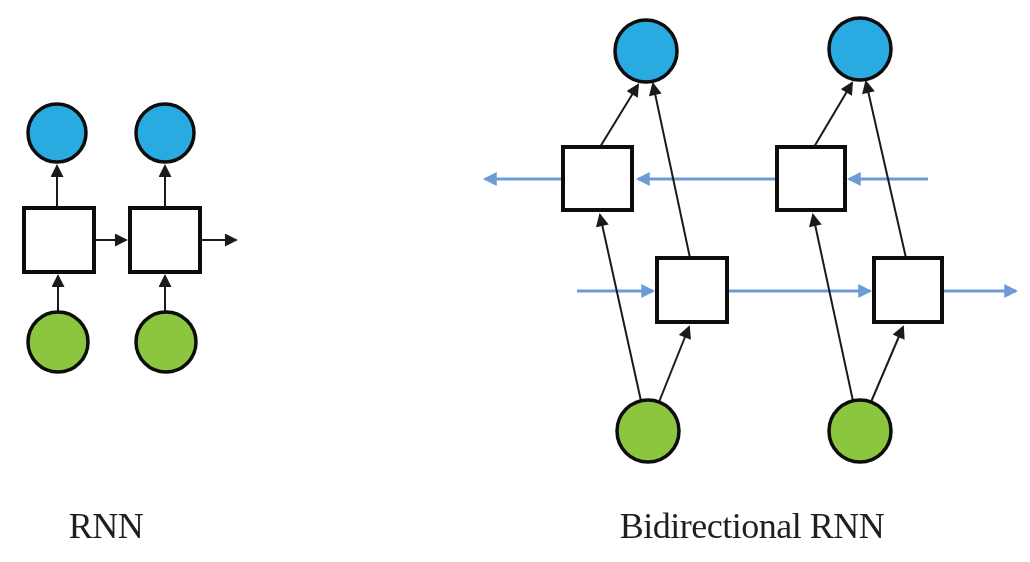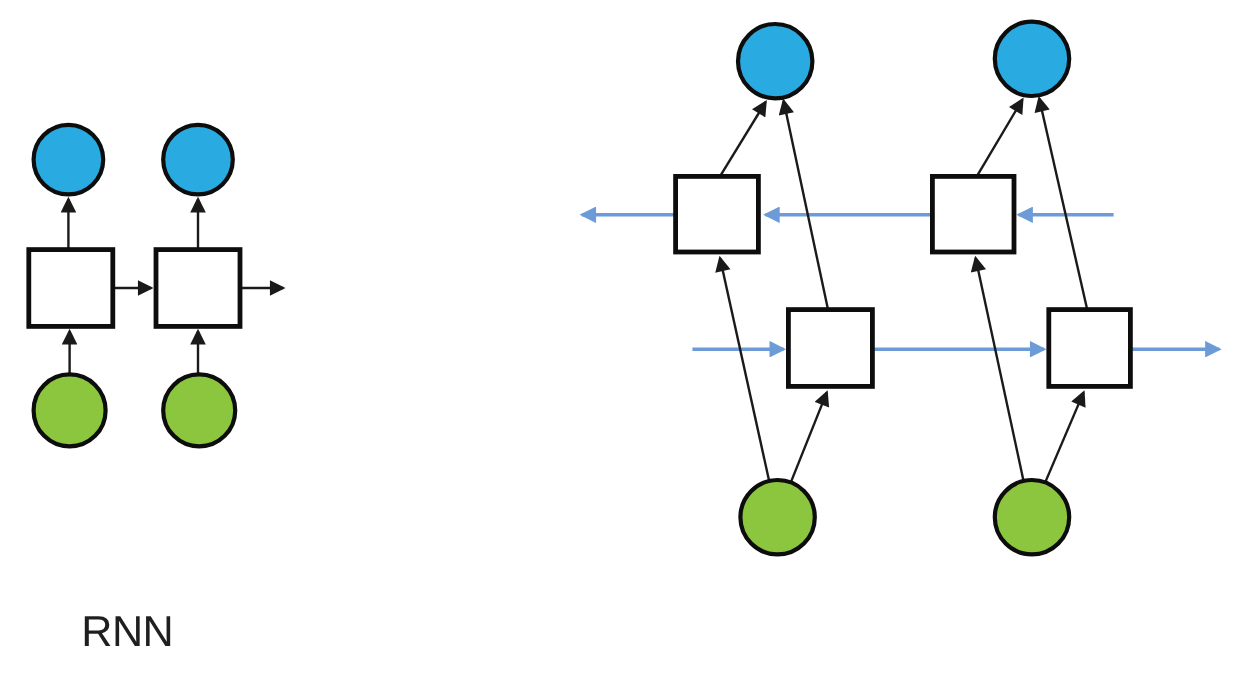--- a/index.html
+++ b/index.html
@@ -6,21 +6,21 @@
     margin: 0;
     padding: 0;
     background: #FFFFFF;
   }
   #screen {
     position: relative;
     width: 1030px;
     height: 562px;
     background: #FFFFFF;
     overflow: hidden;
-    font-family: Liberation Sans, sans-serif;
+    font-family: Liberation Serif, serif;
   }
   #diagram-svg {
     position: absolute;
     left: 0;
     top: 0;
     width: 1030px;
     height: 562px;
     display: block;
   }
   .diagram-label {
@@ -86,14 +86,15 @@
         <rect x="874" y="258" width="68" height="64" stroke-width="4" fill="#FFFFFF" stroke="#0D0D0D"></rect>
         <rect x="563" y="147" width="69" height="63" stroke-width="4" fill="#FFFFFF" stroke="#0D0D0D"></rect>
         <rect x="777" y="147" width="68" height="63" stroke-width="4" fill="#FFFFFF" stroke="#0D0D0D"></rect>
         <circle cx="646" cy="51" r="31" stroke-width="3.5" fill="#29ABE2" stroke="#0D0D0D"></circle>
         <circle cx="860" cy="49" r="31" stroke-width="3.5" fill="#29ABE2" stroke="#0D0D0D"></circle>
       </g>
     </svg>
 
   <div class="diagram-label label-rnn">RNN</div>
 
+  <div class="diagram-label label-birnn">Bidirectional RNN</div>
 
 </div>
 
 </body></html>

